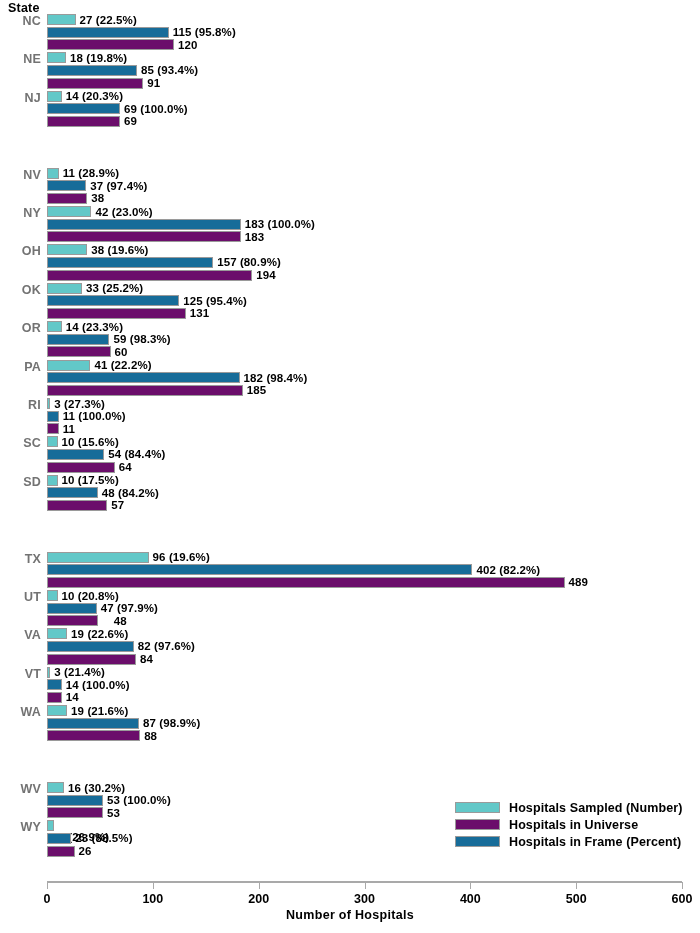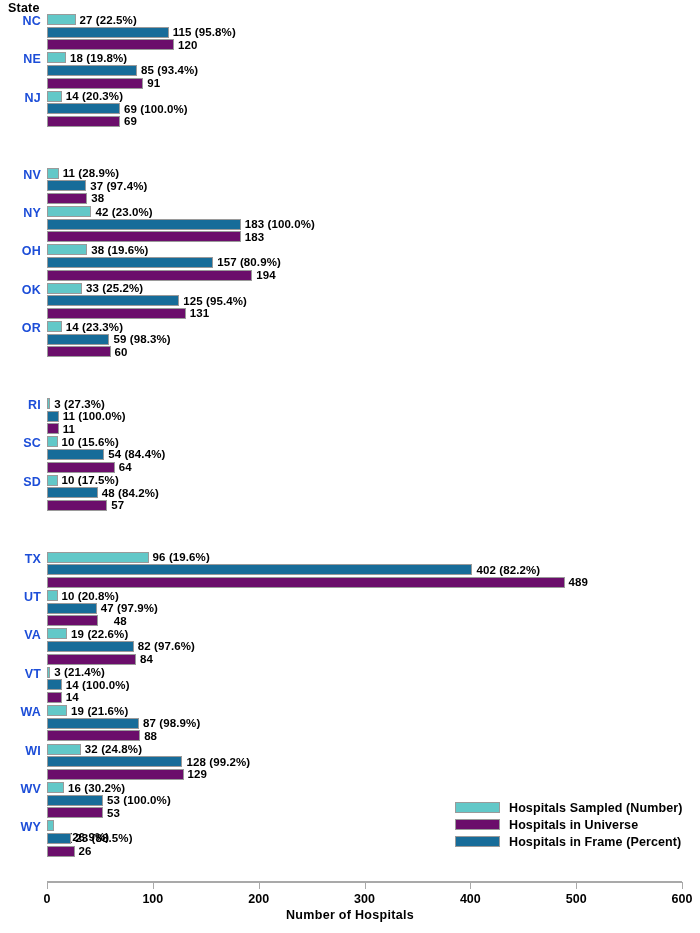--- a/index.html
+++ b/index.html
@@ -41,21 +41,21 @@
     left: 0;
     width: 700px;
   }
   .cat-label {
     position: absolute;
     left: 0;
     width: 41px;
     text-align: right;
     font-size: 12.5px;
     font-weight: bold;
-    color: #1d4ed8;
+    color: #737373;
     letter-spacing: 0.2px;
   }
   .bar {
     position: absolute;
     height: 11px;
     box-sizing: border-box;
     border: 1px solid #9a9a9a;
   }
   .bar.sampled  { background: #62c8c8; }
   .bar.frame    { background: #176c99; }
@@ -196,20 +196,29 @@
       </div>
       <div class="group" style="top: 321.2px; height: 38.4px;">
         <div class="cat-label" style="top: 0px;">OR</div>
         <div class="bar sampled" title="OR — Hospitals Sampled (Percent): 14" style="left: 47px; top: 0px; width: 14.8167px;"></div>
         <div class="bar-label" style="left: 65.8167px; top: 0.5px;">14  (23.3%)</div>
         <div class="bar frame" title="OR — Hospitals in Frame (Percent): 59" style="left: 47px; top: 12.6px; width: 62.4417px;"></div>
         <div class="bar-label" style="left: 113.442px; top: 13.1px;">59  (98.3%)</div>
         <div class="bar universe" title="OR — Hospitals in Universe: 60" style="left: 47px; top: 25.2px; width: 63.5px;"></div>
         <div class="bar-label" style="left: 114.5px; top: 25.7px;">60</div>
       </div>
+      <div class="group" style="top: 359.6px; height: 38.4px;">
+        <div class="cat-label" style="top: 0px;">PA</div>
+        <div class="bar sampled" title="PA — Hospitals Sampled (Percent): 41" style="left: 47px; top: 0px; width: 43.3917px;"></div>
+        <div class="bar-label" style="left: 94.3917px; top: 0.5px;">41  (22.2%)</div>
+        <div class="bar frame" title="PA — Hospitals in Frame (Percent): 182" style="left: 47px; top: 12.6px; width: 192.617px;"></div>
+        <div class="bar-label" style="left: 243.617px; top: 13.1px;">182  (98.4%)</div>
+        <div class="bar universe" title="PA — Hospitals in Universe: 185" style="left: 47px; top: 25.2px; width: 195.792px;"></div>
+        <div class="bar-label" style="left: 246.792px; top: 25.7px;">185</div>
+      </div>
       <div class="group" style="top: 398px; height: 38.4px;">
         <div class="cat-label" style="top: 0px;">RI</div>
         <div class="bar sampled" title="RI — Hospitals Sampled (Percent): 3" style="left: 47px; top: 0px; width: 3.175px;"></div>
         <div class="bar-label" style="left: 54.175px; top: 0.5px;">3  (27.3%)</div>
         <div class="bar frame" title="RI — Hospitals in Frame (Percent): 11" style="left: 47px; top: 12.6px; width: 11.6417px;"></div>
         <div class="bar-label" style="left: 62.6417px; top: 13.1px;">11  (100.0%)</div>
         <div class="bar universe" title="RI — Hospitals in Universe: 11" style="left: 47px; top: 25.2px; width: 11.6417px;"></div>
         <div class="bar-label" style="left: 62.6417px; top: 25.7px;">11</div>
       </div>
       <div class="group" style="top: 436.4px; height: 38.4px;">
@@ -267,29 +276,20 @@
         <div class="bar-label" style="left: 65.8167px; top: 25.7px;">14</div>
       </div>
       <div class="group" style="top: 705.2px; height: 38.4px;">
         <div class="cat-label" style="top: 0px;">WA</div>
         <div class="bar sampled" title="WA — Hospitals Sampled (Percent): 19" style="left: 47px; top: 0px; width: 20.1083px;"></div>
         <div class="bar-label" style="left: 71.1083px; top: 0.5px;">19  (21.6%)</div>
         <div class="bar frame" title="WA — Hospitals in Frame (Percent): 87" style="left: 47px; top: 12.6px; width: 92.075px;"></div>
         <div class="bar-label" style="left: 143.075px; top: 13.1px;">87  (98.9%)</div>
         <div class="bar universe" title="WA — Hospitals in Universe: 88" style="left: 47px; top: 25.2px; width: 93.1333px;"></div>
         <div class="bar-label" style="left: 144.133px; top: 25.7px;">88</div>
-      </div>
-      <div class="group" style="top: 743.6px; height: 38.4px;">
-        <div class="cat-label" style="top: 0px;">WI</div>
-        <div class="bar sampled" title="WI — Hospitals Sampled (Percent): 32" style="left: 47px; top: 0px; width: 33.8667px;"></div>
-        <div class="bar-label" style="left: 84.8667px; top: 0.5px;">32  (24.8%)</div>
-        <div class="bar frame" title="WI — Hospitals in Frame (Percent): 128" style="left: 47px; top: 12.6px; width: 135.467px;"></div>
-        <div class="bar-label" style="left: 186.467px; top: 13.1px;">128  (99.2%)</div>
-        <div class="bar universe" title="WI — Hospitals in Universe: 129" style="left: 47px; top: 25.2px; width: 136.525px;"></div>
-        <div class="bar-label" style="left: 187.525px; top: 25.7px;">129</div>
       </div>
       <div class="group" style="top: 782px; height: 38.4px;">
         <div class="cat-label" style="top: 0px;">WV</div>
         <div class="bar sampled" title="WV — Hospitals Sampled (Percent): 16" style="left: 47px; top: 0px; width: 16.9333px;"></div>
         <div class="bar-label" style="left: 67.9333px; top: 0.5px;">16  (30.2%)</div>
         <div class="bar frame" title="WV — Hospitals in Frame (Percent): 53" style="left: 47px; top: 12.6px; width: 56.0917px;"></div>
         <div class="bar-label" style="left: 107.092px; top: 13.1px;">53  (100.0%)</div>
         <div class="bar universe" title="WV — Hospitals in Universe: 53" style="left: 47px; top: 25.2px; width: 56.0917px;"></div>
         <div class="bar-label" style="left: 107.092px; top: 25.7px;">53</div>
       </div>

